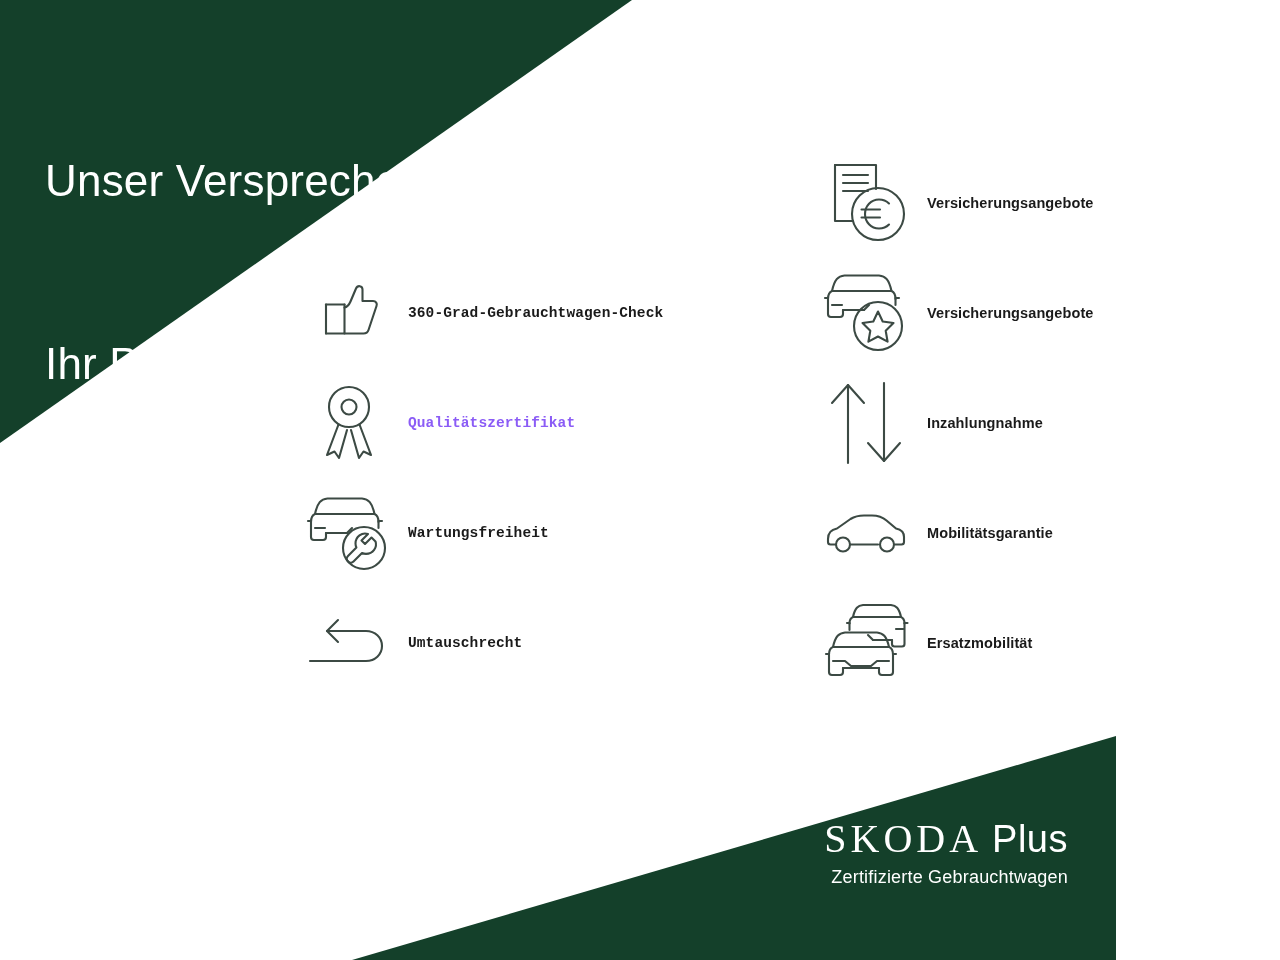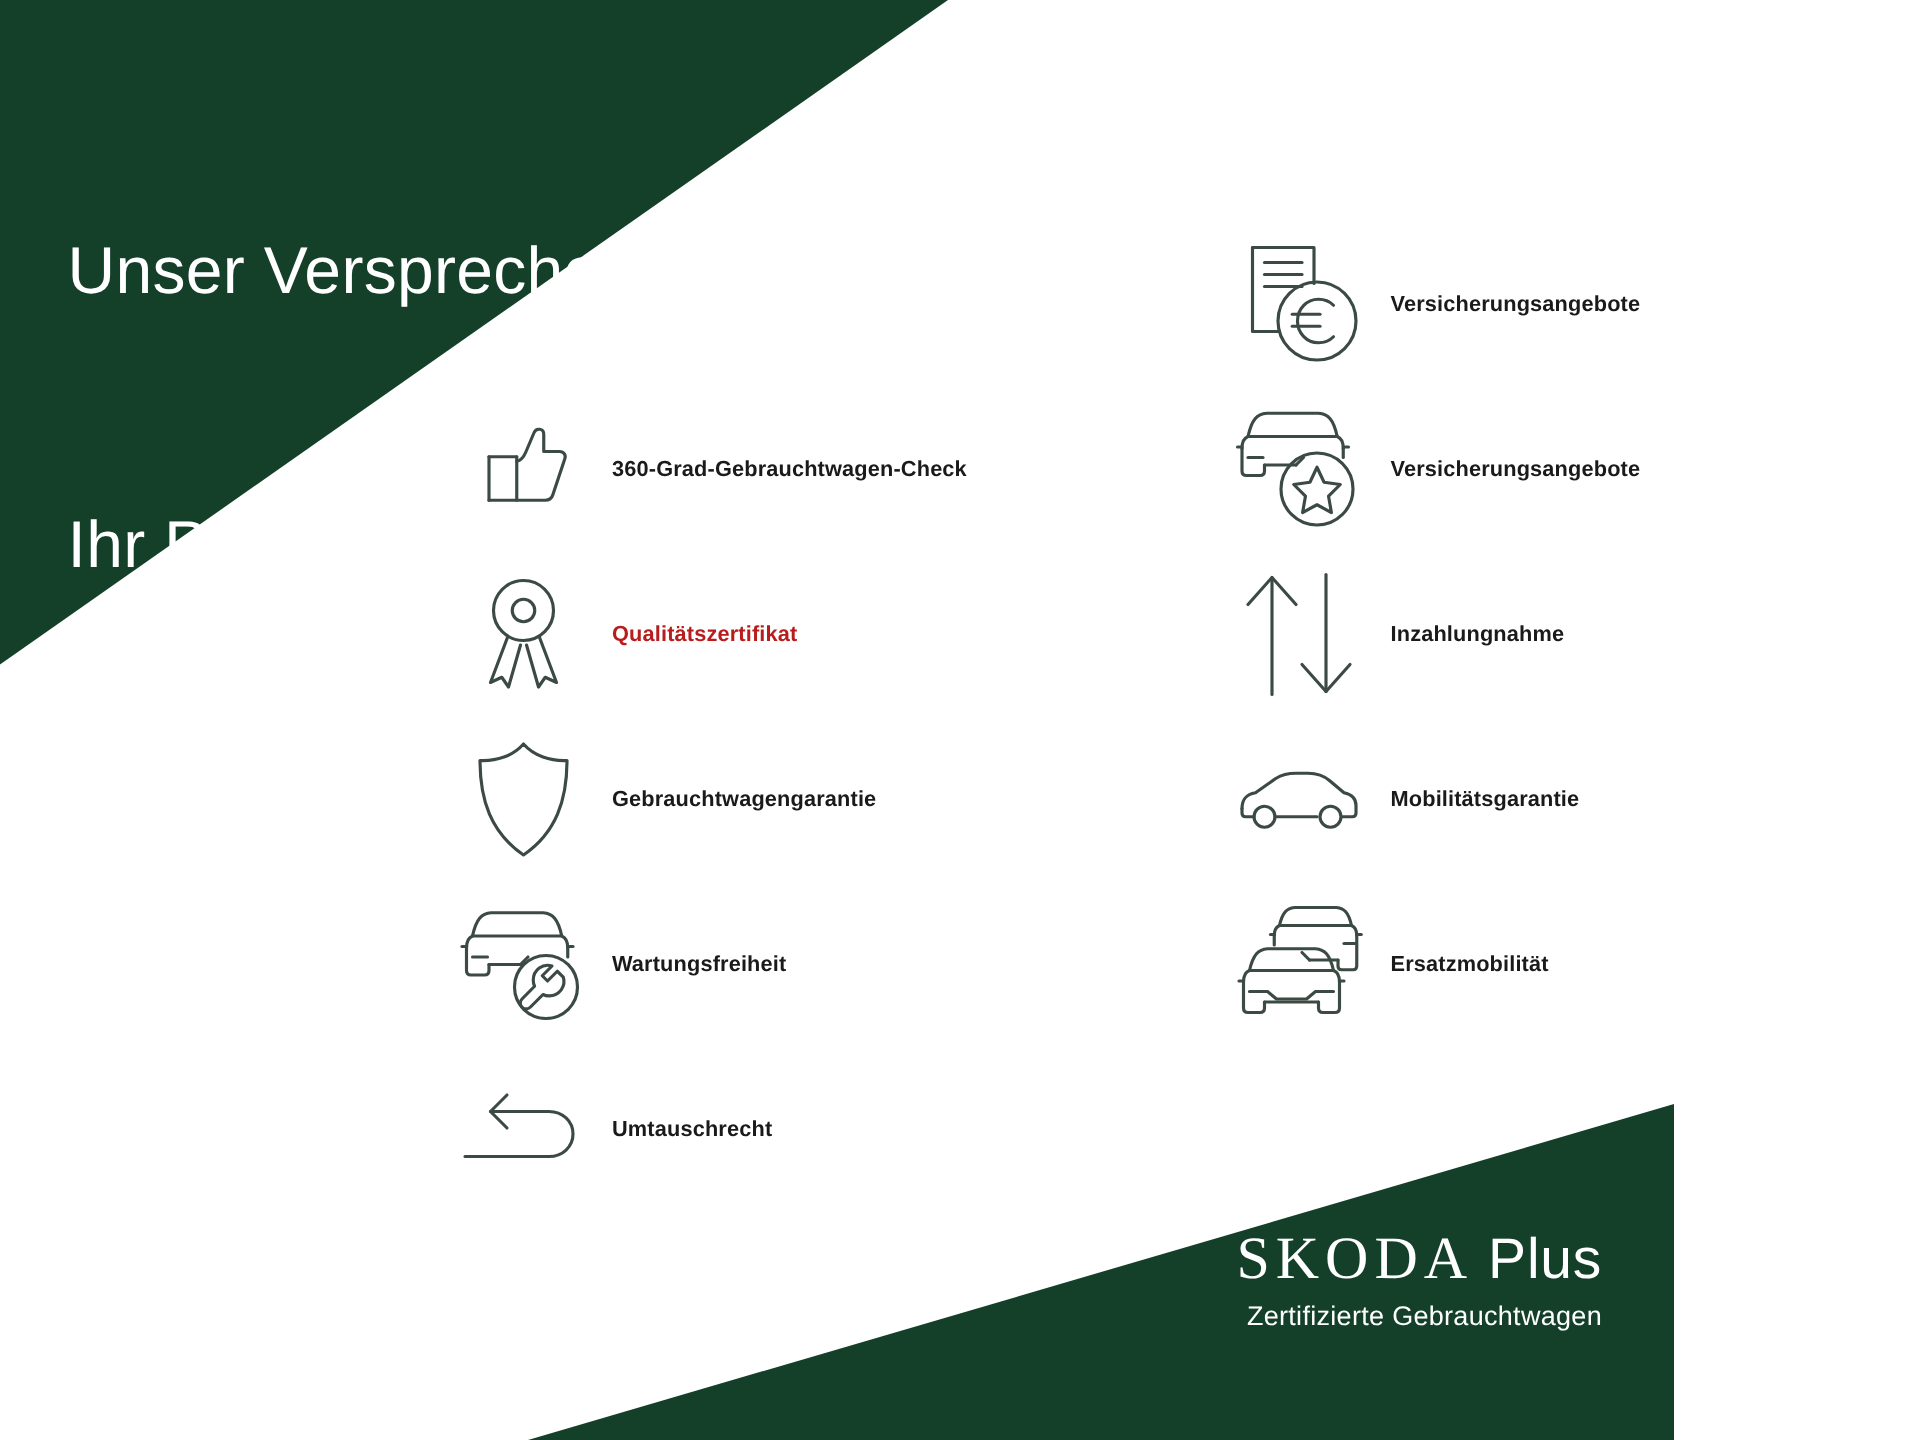--- a/index.html
+++ b/index.html
@@ -38,21 +38,21 @@
     letter-spacing: 0.2px;
     white-space: pre;
   }
   .headline .line { display: block; }
 
   
   .col {
     position: absolute;
     width: 420px;
   }
-  .col-left  { left: 290px; top: 258px; }
+  .col-left  { left: 290px; top: 258px; font-family: Liberation Mono, monospace; }
   .col-right { left: 805px; top: 148px; }
 
   .benefit {
     position: relative;
     display: flex;
     align-items: center;
     height: 110px;
   }
   .benefit .ico {
     width: 120px;
@@ -143,31 +143,23 @@
 
     <div class="benefit">
       <span class="ico">
         <svg width="72" height="82" viewBox="0 0 72 82" fill="none" stroke="#3c4a44" stroke-width="2.1" stroke-linecap="round" stroke-linejoin="round">
           <circle cx="36" cy="25" r="20"></circle>
           <circle cx="36" cy="25" r="7.5"></circle>
           <path d="M25.5 42.5 L14 73 L21.5 69.5 L26 76 L34 48"></path>
           <path d="M46.5 42.5 L58 73 L50.5 69.5 L46 76 L38 48"></path>
         </svg>
       </span>
-      <span class="lbl" style="color: #b91c1c;">Qualitätszertifikat</span>
-    </div>
-
-    <div class="benefit">
-      <span class="ico">
-        <svg width="66" height="80" viewBox="0 0 66 80" fill="none" stroke="#3c4a44" stroke-width="2.1" stroke-linecap="round" stroke-linejoin="round">
-          <path d="M33 3 C40 11 51 14.5 62 14 C62 40 55 62 33 77 C11 62 4 40 4 14 C15 14.5 26 11 33 3 Z"></path>
-        </svg>
-      </span>
-      <span class="lbl" style="color: rgb(26, 26, 26);">Gebrauchtwagengarantie</span>
-    </div>
+      <span class="lbl" style="color: #8b5cf6;">Qualitätszertifikat</span>
+    </div>
+
 
     <div class="benefit">
       <span class="ico">
         <svg width="92" height="82" viewBox="0 0 92 82" fill="none" stroke="#3c4a44" stroke-width="2.1" stroke-linecap="round" stroke-linejoin="round">
           <path d="M12 22 C14.5 10.5 18 7 24.5 6.5 H59 C65.5 7 69 10.5 71.5 22"></path>
           <path d="M8 30 C8 25 9.5 23 12 22 H71.5 C74 23 75.5 25 75.5 30"></path>
           <path d="M8 30 V45 C8 47 9 48 11 48 H20 C22 48 23 47 23 45 V41"></path>
           <path d="M75.5 30 V36"></path>
           <path d="M23 41 H44"></path>
           <path d="M5 29 H8"></path>

